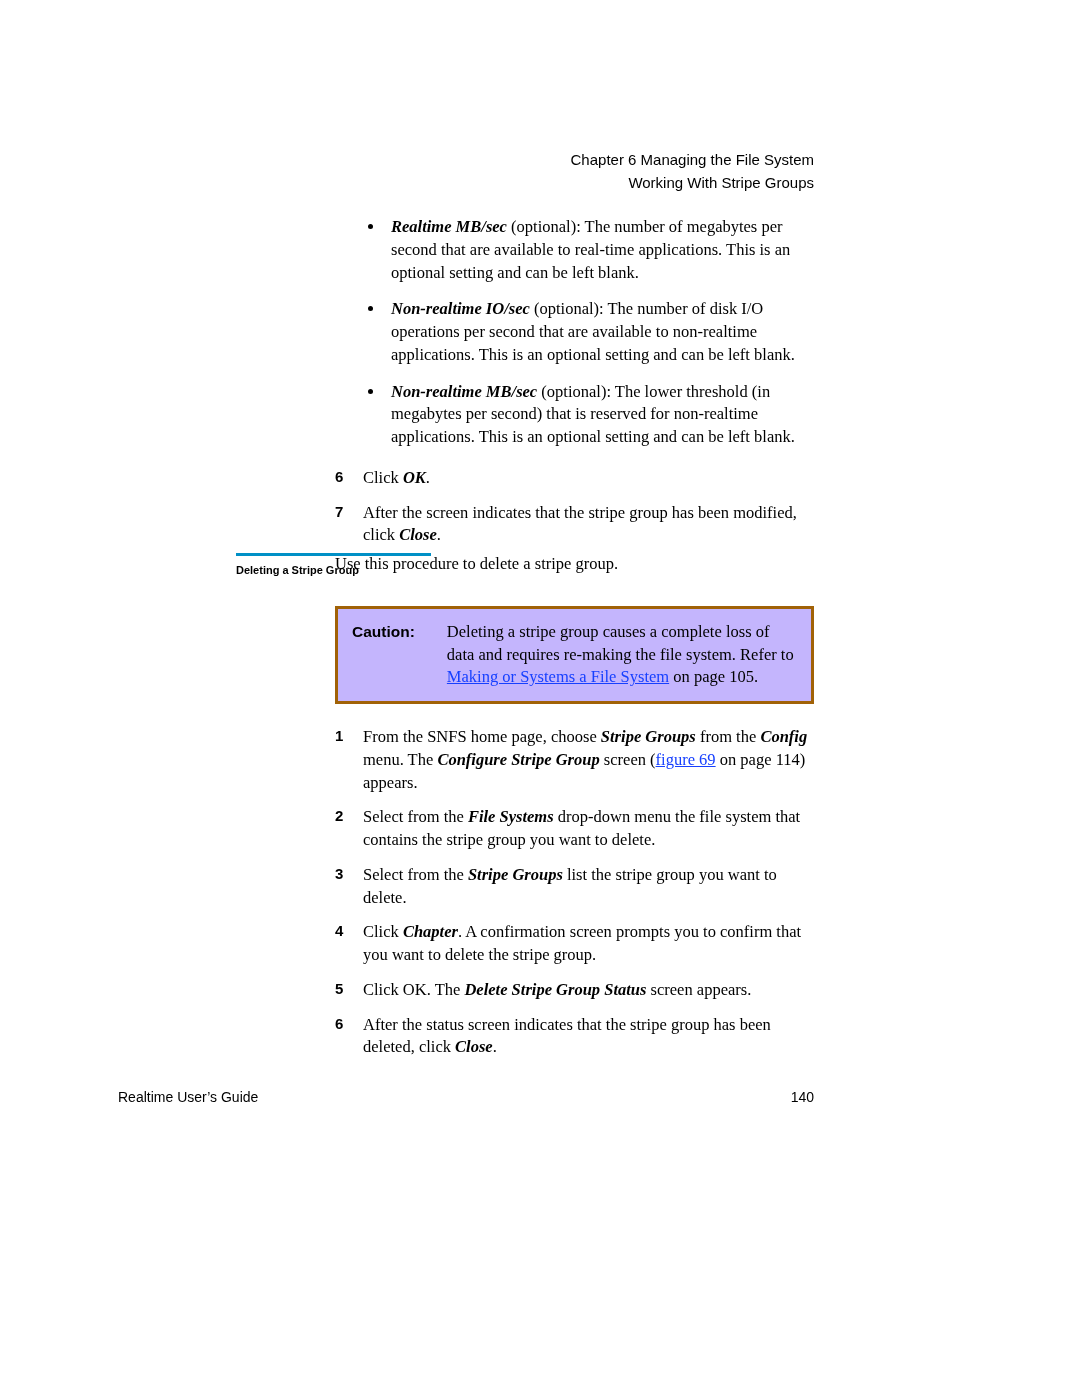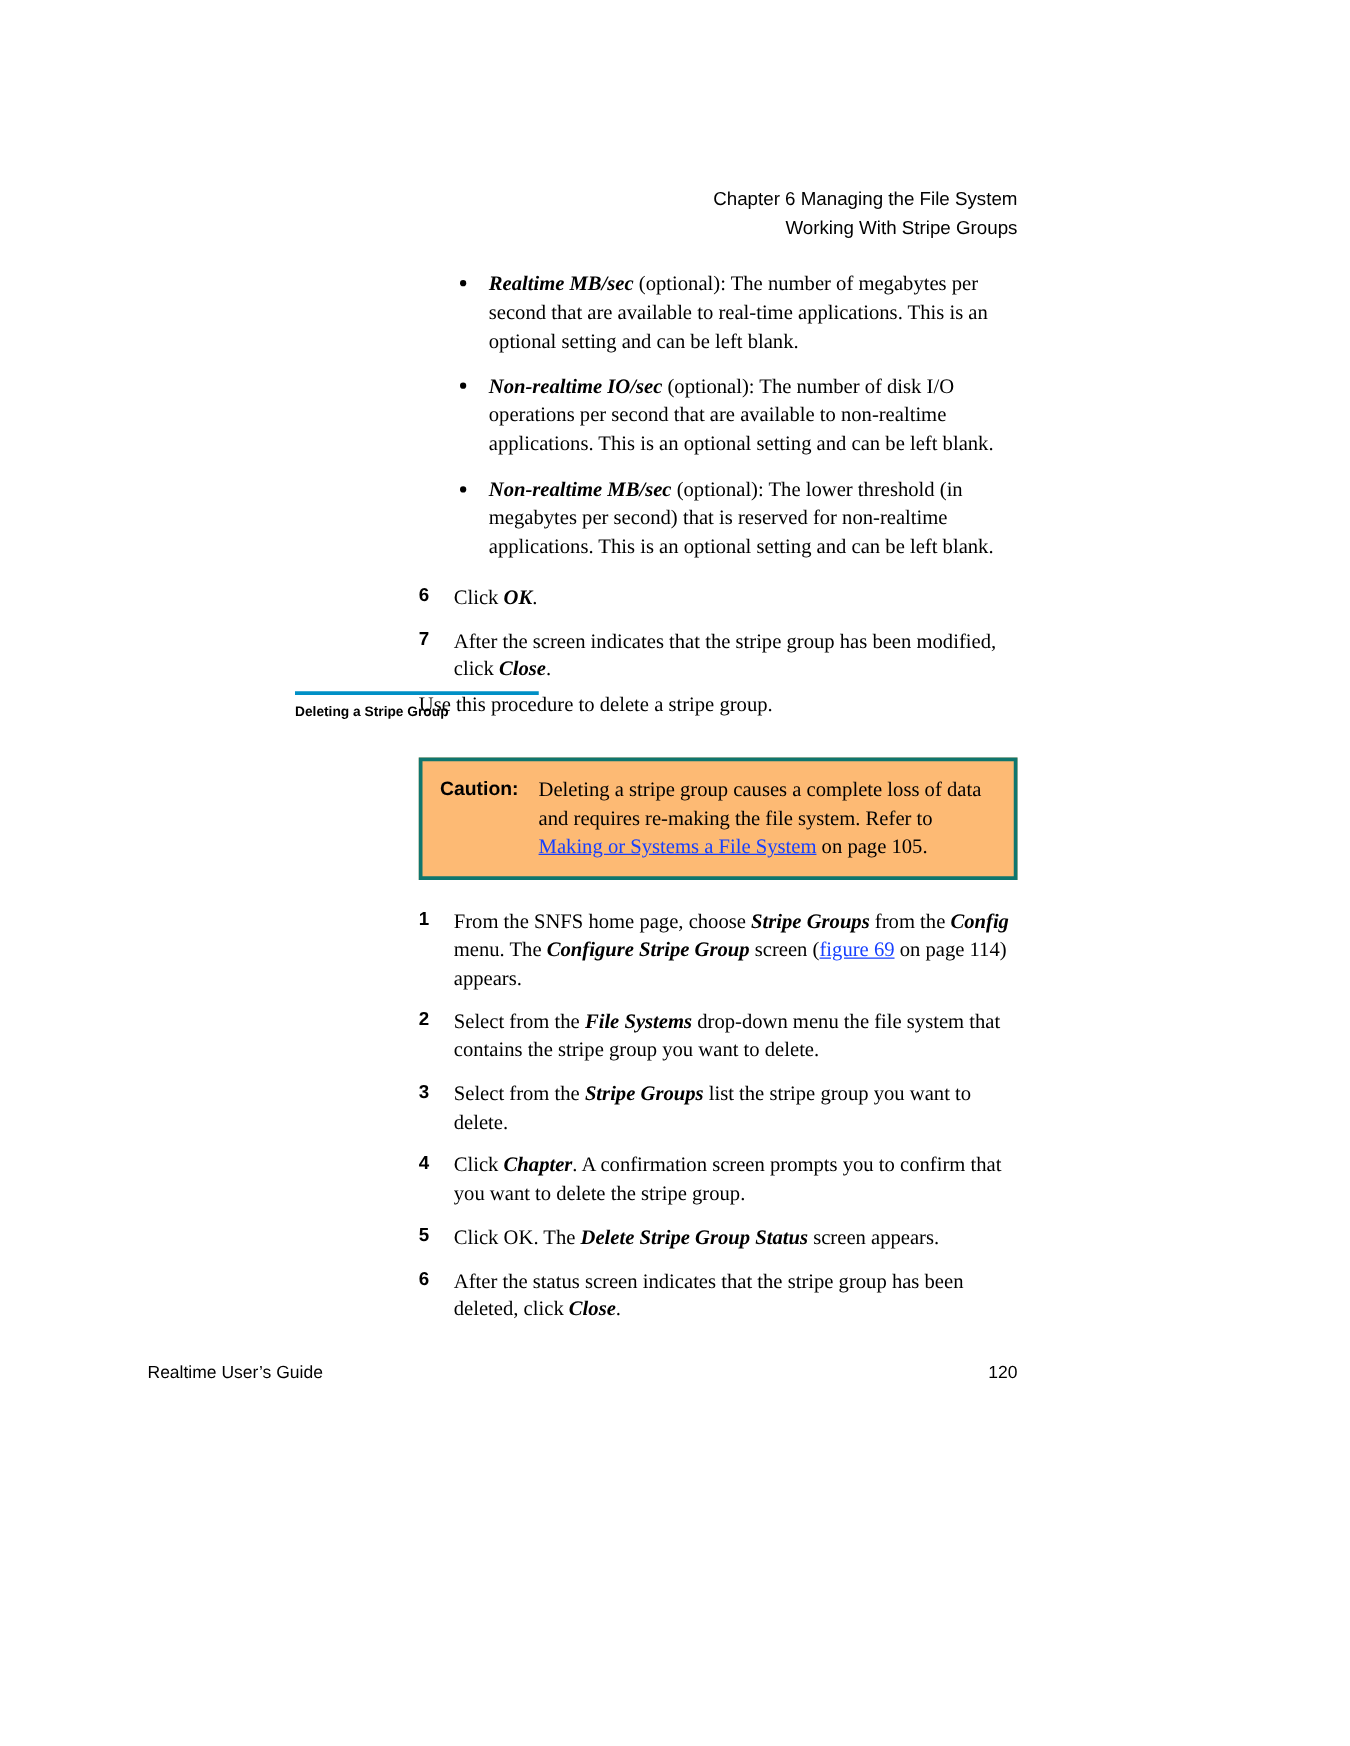--- a/index.html
+++ b/index.html
@@ -63,26 +63,26 @@
   content: counter(step);
   position: absolute;
   left: 0;
   top: 0;
   font-family: Arial, Helvetica, sans-serif;
   font-weight: bold;
   font-size: 15px;
 }
 .b { font-weight: bold; font-style: italic; }
 .caution-box {
-  border: 3px solid #0f766e;
-  background: #fdba74;
+  border: 3px solid #a16207;
+  background: #c4b5fd;
   padding: 12px 14px 12px 14px;
   margin: 30px 0 22px 0;
   display: flex;
-  gap: 16px;
+  gap: 32px;
   align-items: flex-start;
 }
 .caution-label {
   font-family: Arial, Helvetica, sans-serif;
   font-weight: bold;
   font-size: 15.5px;
   white-space: nowrap;
 }
 .caution-body { flex: 1; }
 .link { color: #1740ff; text-decoration: underline; }
@@ -140,16 +140,16 @@
           <li>Select from the <span class="b">Stripe Groups</span> list the stripe group you want to delete.</li>
           <li>Click <span class="b">Chapter</span>. A confirmation screen prompts you to confirm that you want to delete the stripe group.</li>
           <li>Click OK. The <span class="b">Delete Stripe Group Status</span> screen appears.</li>
           <li>After the status screen indicates that the stripe group has been deleted, click <span class="b">Close</span>.</li>
         </ol>
     </div>
   </div>
 
   <div class="footer">
     <span>Realtime User’s Guide</span>
-    <span>120</span>
+    <span>140</span>
   </div>
 
 </div>
 
 </body></html>

